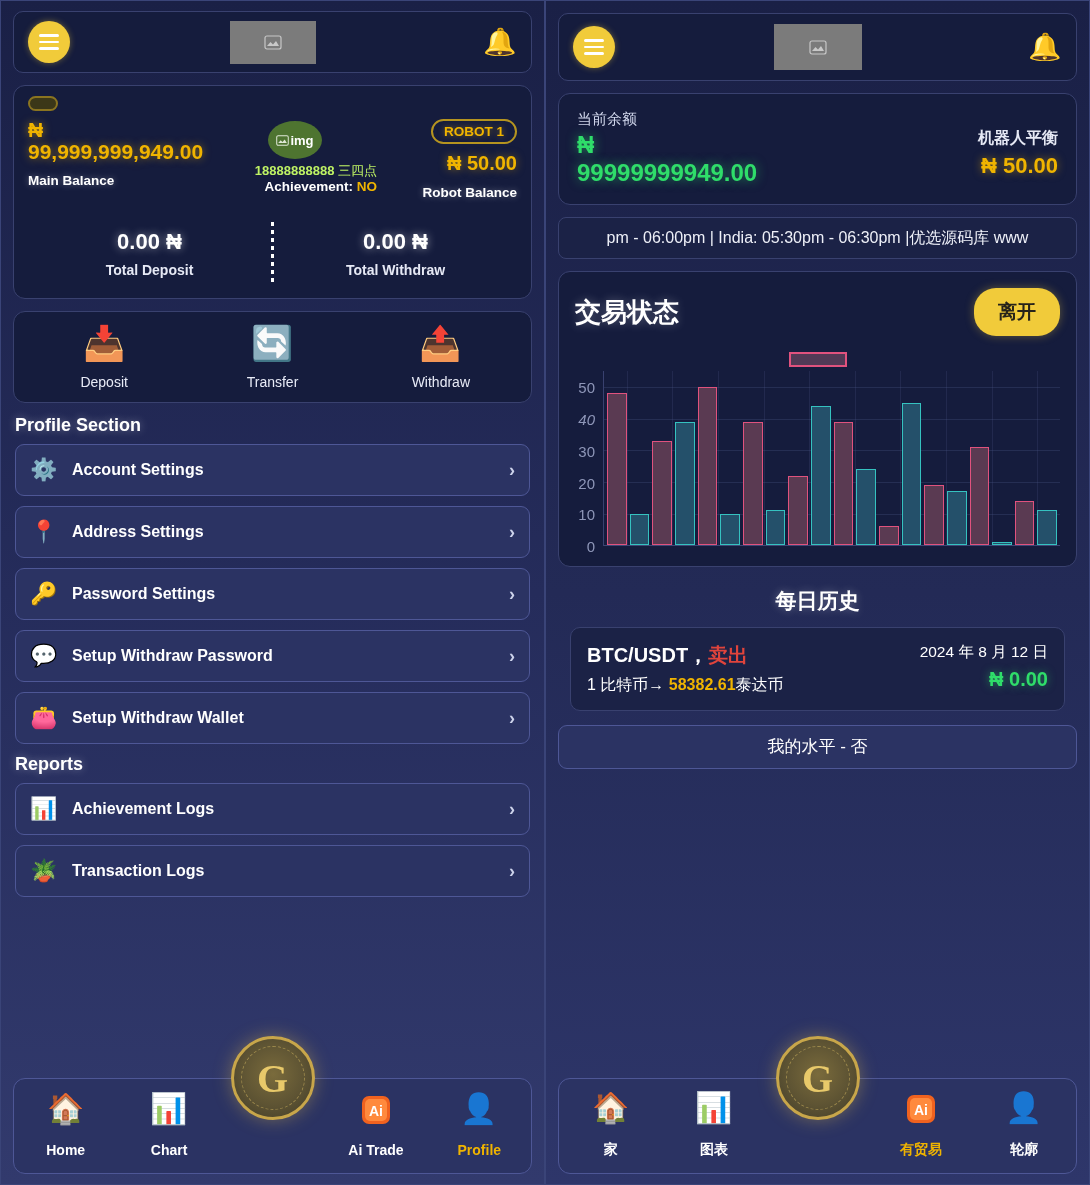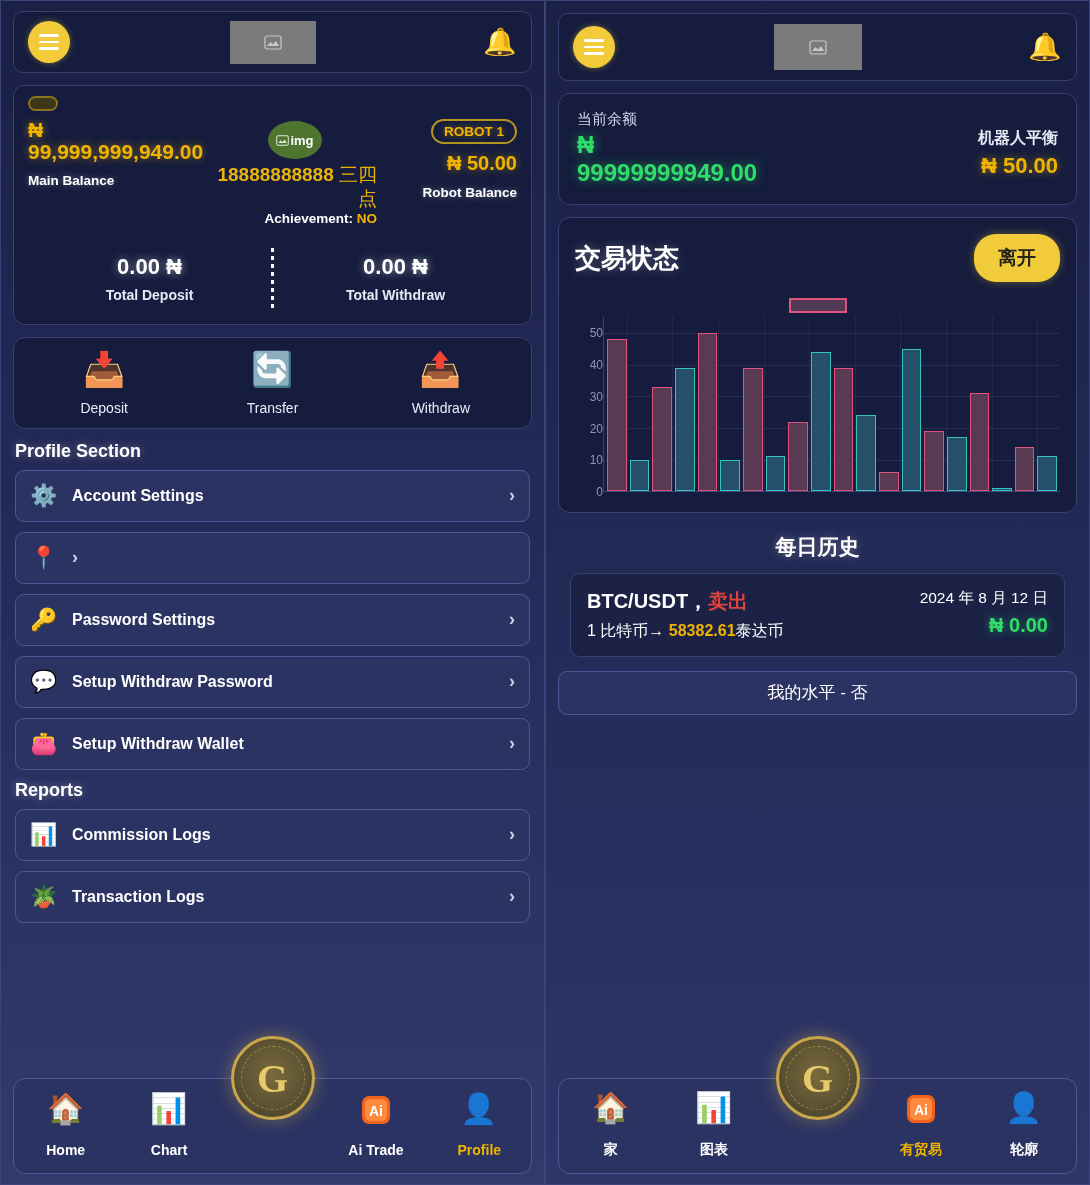--- a/index.html
+++ b/index.html
@@ -61,21 +61,21 @@
     color: #f0b400; font-weight: bold; font-size: 21px; line-height: 1.05;
     text-shadow: 0 0 9px rgba(240,180,0,.55); word-break: break-all;
   }
   .sub-label { color: #ffffff; font-size: 13.5px; font-weight: bold; margin-top: 10px;
     text-shadow: 0 0 7px rgba(255,255,255,.35); }
   .avatar-img {
     width: 54px; height: 38px; border-radius: 50%; background: #4e7430;
     margin: 0 auto 4px; display: flex; align-items: center; justify-content: center;
     color: #fff; font-size: 13px; font-weight: bold; gap: 1px;
   }
-  .uname { color: #eab308; font-size: 19px; font-weight: bold; line-height: 1.25; }
+  .uname { color: #bef264; font-size: 13px; font-weight: bold; line-height: 1.25; }
   .uname .cjk { font-weight: normal; }
   .achv { color: #ffffff; font-size: 13.5px; font-weight: bold; }
   .achv b { color: #f0b400; }
   .robot-badge {
     display: inline-block; border: 2px solid #b59420; border-radius: 13px;
     color: #f0b400; font-size: 13.5px; font-weight: bold; padding: 3px 11px;
     text-shadow: 0 0 6px rgba(240,180,0,.5);
   }
   .robot-amt { color: #f0b400; font-size: 20px; font-weight: bold; margin-top: 8px;
     text-shadow: 0 0 8px rgba(240,180,0,.5); }
@@ -164,22 +164,22 @@
     background: #f1cb3a; color: #26231a; font-size: 19px; font-weight: bold;
     border: none; border-radius: 22px; padding: 11px 24px;
     box-shadow: 0 0 10px rgba(241,203,58,.35);
   }
   .legend-swatch {
     width: 58px; height: 15px; border: 2px solid #e0527e; background: #513a56;
     margin: 16px auto 0;
   }
   .plot { position: relative; height: 175px; margin-top: 4px; display: flex; }
   .yaxis { width: 28px; position: relative; }
-  .ytick { position: absolute; right: 0; transform: translateY(-50%);
-    color: #8e96b8; font-size: 12px; }
+  .ytick { position: absolute; right: 8px; transform: translateY(-50%);
+    color: #8e96b8; font-size: 15px; }
   .bars {
     flex: 1; position: relative; display: flex; align-items: flex-end;
     gap: 3px; border-left: 1px solid #39416f; border-bottom: 1px solid #39416f;
     padding: 0 3px;
   }
   .gridline { position: absolute; left: 0; right: 0; height: 1px; background: rgba(80,92,140,.28); }
   .vgrid { position: absolute; top: 0; bottom: 0; width: 1px; background: rgba(80,92,140,.22); }
   .bar { flex: 1; position: relative; z-index: 2; }
   .bar.pink { background: #5a3a52; border: 1.6px solid #e0527e; }
   .bar.teal { background: #24506a; border: 1.6px solid #35c2c0; }
@@ -299,20 +299,21 @@
 
     <div class="sect-title">Profile Section</div>
 
     <div class="menu-row">
       <div class="menu-ico">⚙️</div>
       <div class="menu-lab">Account Settings</div>
       <div class="menu-chev">›</div>
     </div>
     <div class="menu-row">
       <div class="menu-ico">📍</div>
+      <div class="menu-lab">Address Settings</div>
       <div class="menu-chev">›</div>
     </div>
     <div class="menu-row">
       <div class="menu-ico">🔑</div>
       <div class="menu-lab">Password Settings</div>
       <div class="menu-chev">›</div>
     </div>
     <div class="menu-row">
       <div class="menu-ico">💬</div>
       <div class="menu-lab">Setup Withdraw Password</div>
@@ -321,21 +322,21 @@
     <div class="menu-row">
       <div class="menu-ico">👛</div>
       <div class="menu-lab">Setup Withdraw Wallet</div>
       <div class="menu-chev">›</div>
     </div>
 
     <div class="sect-title">Reports</div>
 
     <div class="menu-row">
       <div class="menu-ico">📊</div>
-      <div class="menu-lab">Commission Logs</div>
+      <div class="menu-lab">Achievement Logs</div>
       <div class="menu-chev">›</div>
     </div>
     <div class="menu-row">
       <div class="menu-ico">🪴</div>
       <div class="menu-lab">Transaction Logs</div>
       <div class="menu-chev">›</div>
     </div>
 
     <div class="bottomnav">
       <div class="nav-item">
@@ -390,34 +391,37 @@
         <div class="rbal-lab">当前余额</div>
         <div class="rbal-val">₦</div>
         <div class="rbal-val">99999999949.00</div>
       </div>
       <div class="rbal-r">
         <div class="rbal-rlab">机器人平衡</div>
         <div class="rbal-rval">₦ 50.00</div>
       </div>
     </div>
 
+    <div class="ticker">
+      <span>pm - 06:00pm | India: 05:30pm - 06:30pm |优选源码库 www</span>
+    </div>
 
     <div class="card chart-card">
       <div class="chart-head">
         <div class="chart-title">交易状态</div>
         <button class="leave-btn">离开</button>
       </div>
       <div class="legend-swatch"></div>
       <div class="plot">
         <div class="yaxis" id="yaxis">
             <div class="ytick" style="top: 100%;">0</div>
             <div class="ytick" style="top: 81.8182%;">10</div>
             <div class="ytick" style="top: 63.6364%;">20</div>
             <div class="ytick" style="top: 45.4545%;">30</div>
-            <div class="ytick" style="top: 27.2727%;">40</div>
+            <div class="ytick" style="top: 27.2727%; font-style: italic;">40</div>
             <div class="ytick" style="top: 9.09091%;">50</div>
           </div>
         <div class="bars" id="bars">
             <div class="gridline" style="top: 100%;"></div>
             <div class="gridline" style="top: 81.8182%;"></div>
             <div class="gridline" style="top: 63.6364%;"></div>
             <div class="gridline" style="top: 45.4545%;"></div>
             <div class="gridline" style="top: 27.2727%;"></div>
             <div class="gridline" style="top: 9.09091%;"></div>
             <div class="vgrid" style="left: 5%;"></div>

